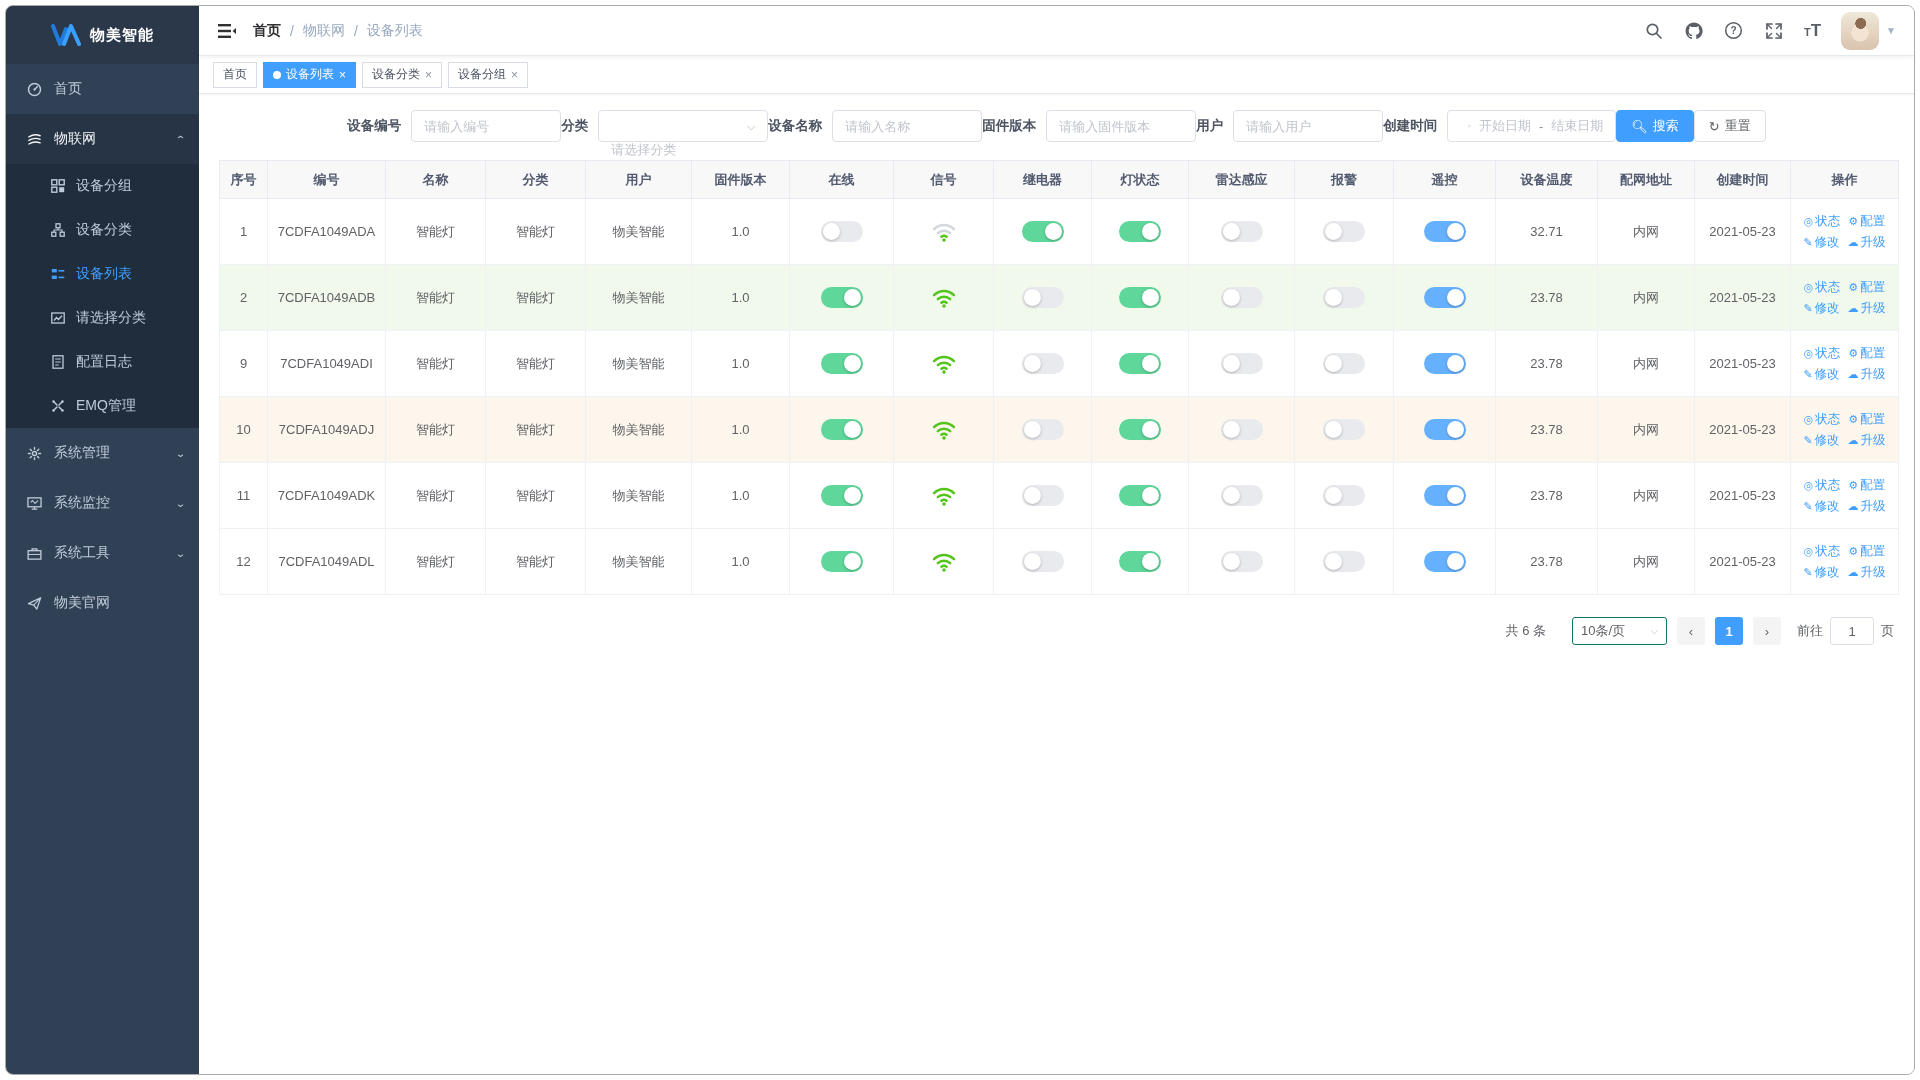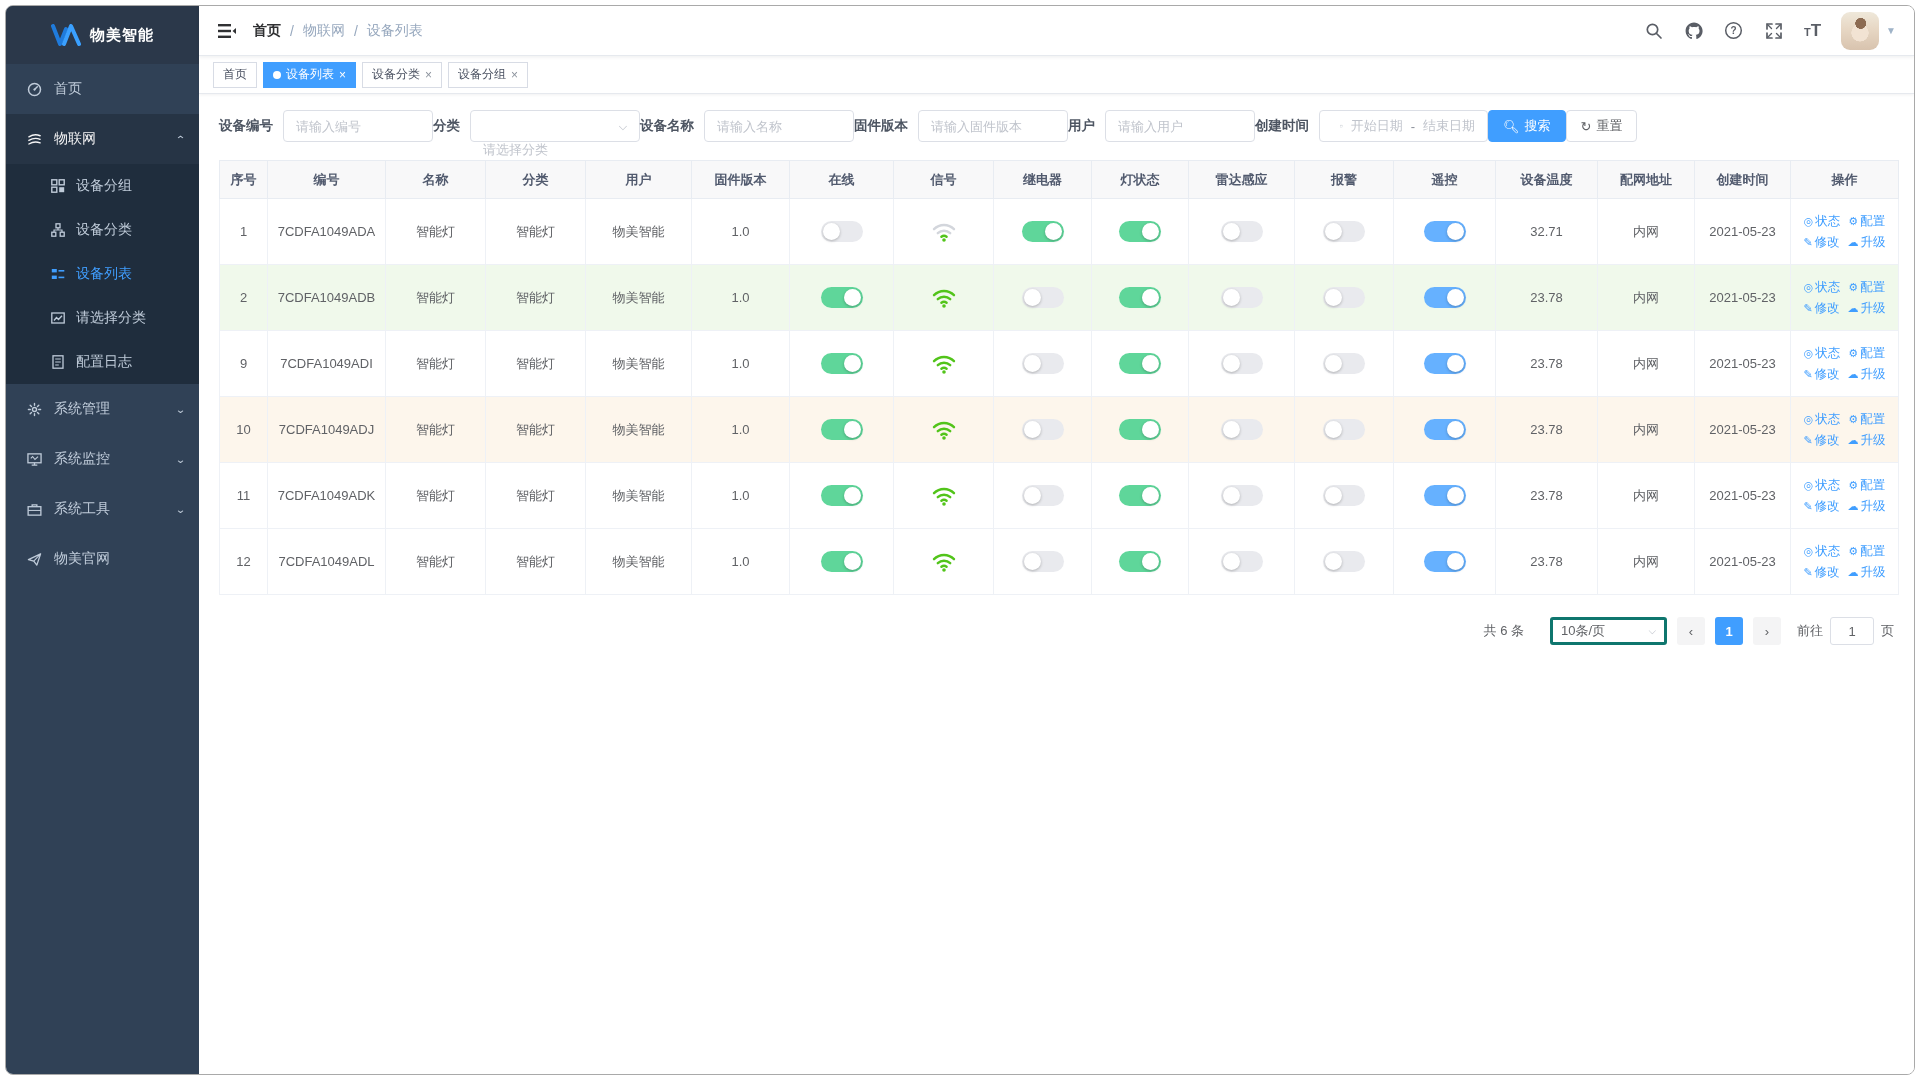--- a/index.html
+++ b/index.html
@@ -45,21 +45,21 @@
   
   .tags-bar { height:38px; display:flex; align-items:center; padding:0 14px; border-bottom:1px solid #e6e9ee; box-shadow:0 1px 3px rgba(0,21,41,.06); position:relative; z-index:2; gap:6px; }
   .tag { height:26px; display:flex; align-items:center; gap:5px; padding:0 9px; border:1px solid #d8dce5; background:#fff; color:#495060; font-size:12px; cursor:pointer; }
   .tag .tag-close { font-size:12px; color:#8c939d; }
   .tag.active { background:#409EFF; border-color:#409EFF; color:#fff; }
   .tag.active .tag-dot { width:8px; height:8px; border-radius:50%; background:#fff; }
   .tag.active .tag-close { color:#fff; }
 
   
   .content { flex:1; padding:16px 20px; overflow:hidden; }
-  .filter-row { display:flex; align-items:center; justify-content:flex-start; margin-bottom:18px; flex-wrap:nowrap; }
+  .filter-row { display:flex; align-items:center; justify-content:center; margin-bottom:18px; flex-wrap:nowrap; }
   .f-group { display:flex; align-items:center; gap:10px; white-space:nowrap; }
   .f-label { font-size:13.5px; font-weight:700; color:#4d5562; }
   .f-input { height:32px; border:1px solid #dcdfe6; border-radius:4px; padding:0 12px; font-size:13px; color:#606266; background:#fff; display:flex; align-items:center; }
   .f-input::placeholder { color:#c0c4cc; }
   input.f-input { width:150px; font-family:Liberation Sans, sans-serif; }
   .f-select { width:170px; justify-content:space-between; cursor:pointer; }
   .f-select .ph { color:#c0c4cc;margin-top:48px; }
   .f-select .sel-caret { color:#c0c4cc; font-size:11px; }
   .f-date { width:169px; gap:8px; cursor:pointer; color:#c0c4cc; justify-content:flex-start;padding-left:20px; }
   .f-date .dsep { color:#8a9099; }
@@ -82,21 +82,21 @@
 
   .wifi { display:inline-block; vertical-align:middle; }
 
   .ops { line-height:21px; font-size:12.5px; }
   .op-link { color:#409EFF; cursor:pointer; margin:0 4px; white-space:nowrap; display:inline-block; }
   .op-ic { font-size:11px; margin-right:2px; }
 
   
   .pagination { display:flex; align-items:center; justify-content:flex-end; gap:10px; margin-top:22px; font-size:13px; color:#606266; }
   .pg-total { margin-right:16px; }
-  .pg-size { width:117px; height:28px; border:3px solid #0f766e; border-radius:3px; display:flex; align-items:center; justify-content:space-between; padding:0 8px; cursor:pointer; }
+  .pg-size { width:95px; height:28px; border:1px solid #0f766e; border-radius:3px; display:flex; align-items:center; justify-content:space-between; padding:0 8px; cursor:pointer; }
   .pg-size .sel-caret { color:#c0c4cc; font-size:10px; }
   .pg-btn { width:28px; height:28px; border-radius:3px; background:#f4f4f5; color:#606266; display:flex; align-items:center; justify-content:center; cursor:pointer; font-size:13px; }
   .pg-page { width:28px; height:28px; border-radius:3px; background:#409EFF; color:#fff; display:flex; align-items:center; justify-content:center; font-weight:600; cursor:pointer; }
   .pg-goto { display:flex; align-items:center; gap:7px; margin-left:6px; }
   .pg-goto input { width:44px; height:28px; border:1px solid #dcdfe6; border-radius:3px; text-align:center; font-size:13px; color:#606266; font-family:inherit; }
 </style>
 </head>
 <body>
 
 <div class="window">
@@ -178,20 +178,32 @@
           <span class="mi-label">请选择分类</span>
         </div>
         <div class="menu-item">
           <span class="mi-icon">
             <svg class="sic" width="14" height="14" viewBox="0 0 14 14">
                 <rect x="2" y="0.8" width="10" height="12.4" fill="none" stroke="#bfcbd9" stroke-width="1.3"></rect>
                 <path d="M4.2 4 H9.8 M4.2 7 H9.8 M4.2 10 H7.8" stroke="#bfcbd9" stroke-width="1.2"></path>
               </svg>
           </span>
           <span class="mi-label">配置日志</span>
+        </div>
+        <div class="menu-item">
+          <span class="mi-icon">
+            <svg class="sic" width="14" height="14" viewBox="0 0 14 14">
+                <path d="M2.5 2.5 L6 6 M11.5 2.5 L8 6 M2.5 11.5 L6 8 M11.5 11.5 L8 8" stroke="#bfcbd9" stroke-width="1.5" stroke-linecap="round"></path>
+                <circle cx="2.5" cy="2.5" r="1.2" fill="#bfcbd9"></circle>
+                <circle cx="11.5" cy="2.5" r="1.2" fill="#bfcbd9"></circle>
+                <circle cx="2.5" cy="11.5" r="1.2" fill="#bfcbd9"></circle>
+                <circle cx="11.5" cy="11.5" r="1.2" fill="#bfcbd9"></circle>
+              </svg>
+          </span>
+          <span class="mi-label">EMQ管理</span>
         </div>
       </div>
 
       <div class="menu-item">
         <span class="mi-icon">
           <svg class="sic" width="15" height="15" viewBox="0 0 16 16">
               <circle cx="8" cy="8" r="2.2" fill="none" stroke="#bfcbd9" stroke-width="1.5"></circle>
               <path d="M8 1.5 V3.5 M8 12.5 V14.5 M1.5 8 H3.5 M12.5 8 H14.5 M3.4 3.4 L4.8 4.8 M11.2 11.2 L12.6 12.6 M12.6 3.4 L11.2 4.8 M4.8 11.2 L3.4 12.6" stroke="#bfcbd9" stroke-width="1.5" stroke-linecap="round"></path>
             </svg>
         </span>

